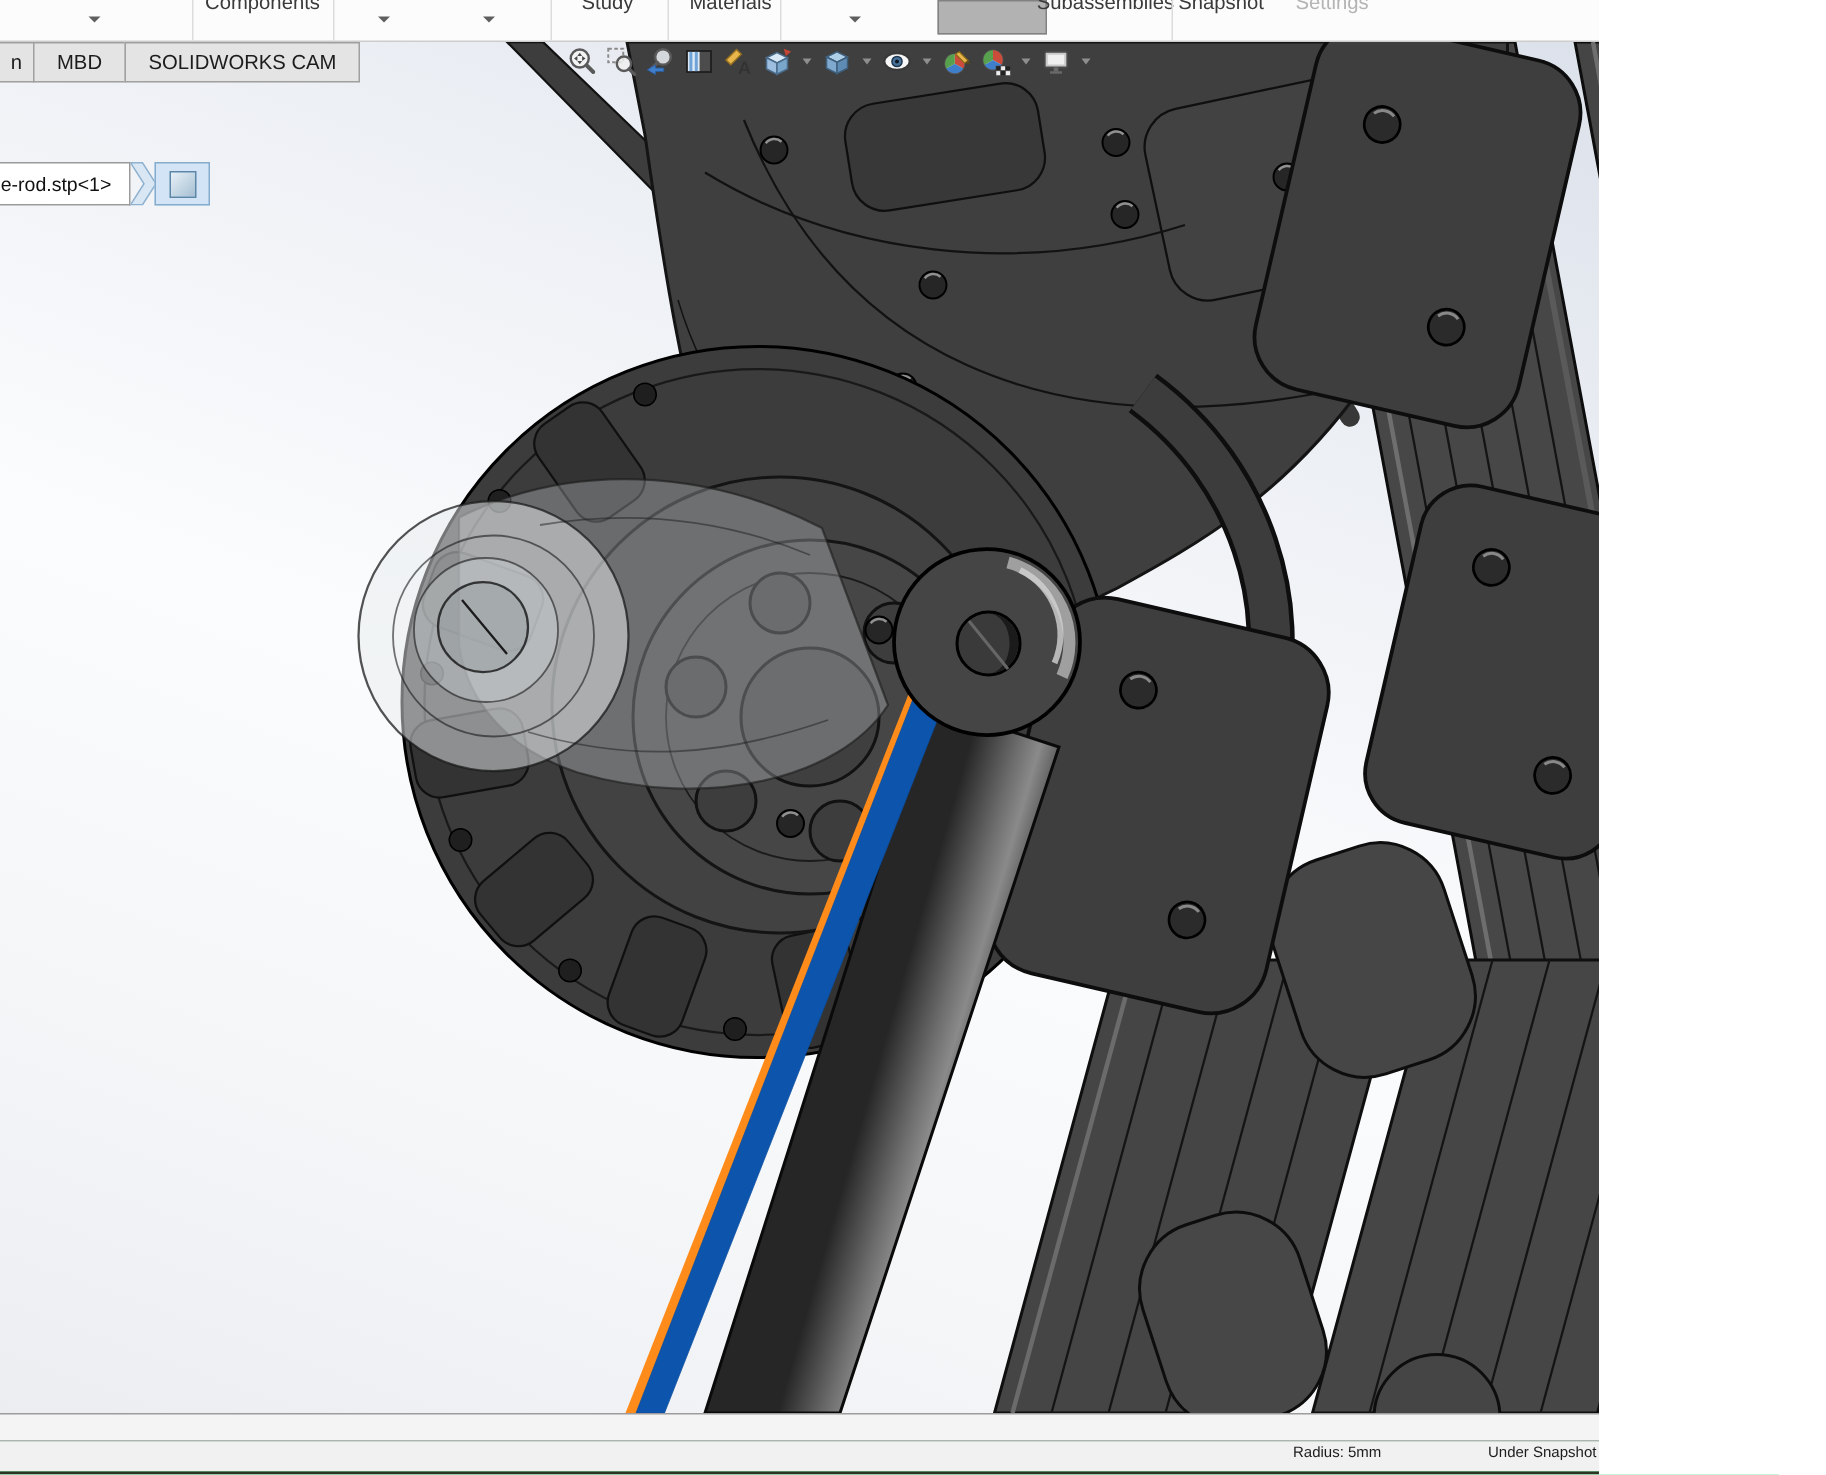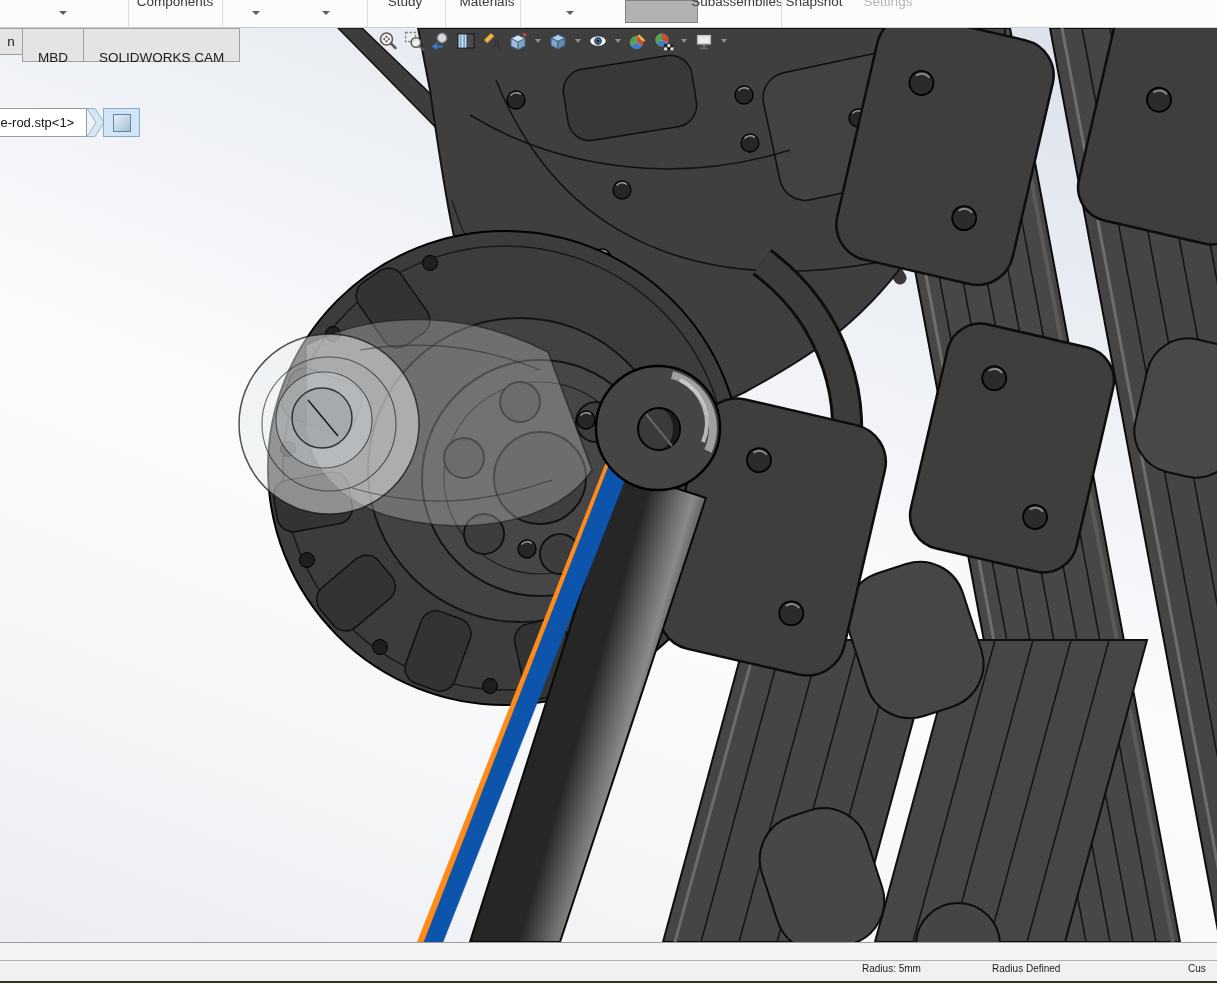--- a/index.html
+++ b/index.html
@@ -1,34 +1,34 @@
 <!DOCTYPE html>
 <html><head>
 <meta charset="utf-8">
 <style>
   html,body{margin:0;padding:0;background:#fff;}
-  #screen{position:relative;width:1217px;height:983px;overflow:hidden;
+  #screen{position:relative;width:1066px;height:983px;overflow:hidden;
           font-family:"Liberation Sans",sans-serif;background:#22c55e;}
 
   
   #ribbon{position:absolute;left:0;top:0;width:1217px;height:27px;background:#fcfcfc;
           border-bottom:1px solid #cccccc;z-index:30;}
   .rlabel{position:absolute;top:-6px;transform:translateX(-50%);font-size:13.5px;color:#3a3a3a;
           white-space:nowrap;cursor:default;}
   .rlabel.disabled{color:#b4b4b4;}
   .rsep{position:absolute;top:0;width:1px;height:27px;background:#dcdcdc;}
   .rcaret{position:absolute;top:11px;width:0;height:0;border-left:4px solid transparent;
           border-right:4px solid transparent;border-top:4px solid #5f5f5f;}
   #ribbon-active{position:absolute;left:625px;top:0;width:71px;height:21px;background:#b2b2b2;
           border:1px solid #828282;}
 
   
   #tabbar{position:absolute;left:0;top:28px;display:flex;z-index:30;}
   .tab{box-sizing:border-box;height:27px;line-height:25px;background:#e4e4e4;
-       border:1px solid #a0a0a0;margin-left:-1px;padding:16px 15px;font-size:13.5px;color:#1c1c1c;
+       border:1px solid #a0a0a0;margin-left:-1px;padding:0 15px;font-size:13.5px;color:#1c1c1c;
        white-space:nowrap;cursor:default;}
   .tab.first{width:23px;padding:0;text-align:center;border-left:none;margin-left:0;}
 
   
   #viewport{position:absolute;left:0;top:28px;width:1217px;height:914px;
             background:linear-gradient(200deg,#d9dfe9 0%,#eceff4 28%,#fbfcfd 55%,#f5f6f8 78%,#ebedf1 100%);}
   #viewport svg{position:absolute;left:0;top:0;}
 
   
   #headsup{position:absolute;left:377px;top:30px;display:flex;align-items:center;gap:4px;z-index:40;}
@@ -382,18 +382,18 @@
       <polygon points="0,0.5 8,0.5 17,14.5 8,28.5 0,28.5 9,14.5" fill="#d9e7f4" stroke="#8fb2d0" stroke-width="1"></polygon>
     </svg>
     <div id="bc-btn">
       <div class="sq"></div>
     </div>
   </div>
 
   <div id="strip1"></div>
   <div id="statusbar">
     <span style="left:862px">Radius: 5mm</span>
-    <span style="left:992px">Radius Defined</span>
+    <span style="left:992px">Under Snapshot</span>
     <span style="left:1188px">Cus</span>
   </div>
   <div id="bottomstrip"></div>
 
 </div>
 
 </body></html>

